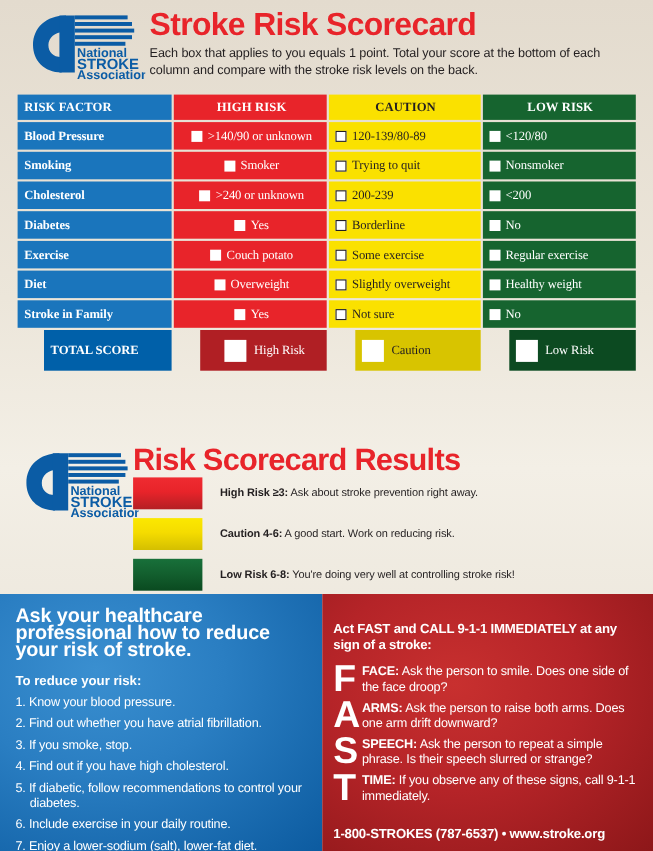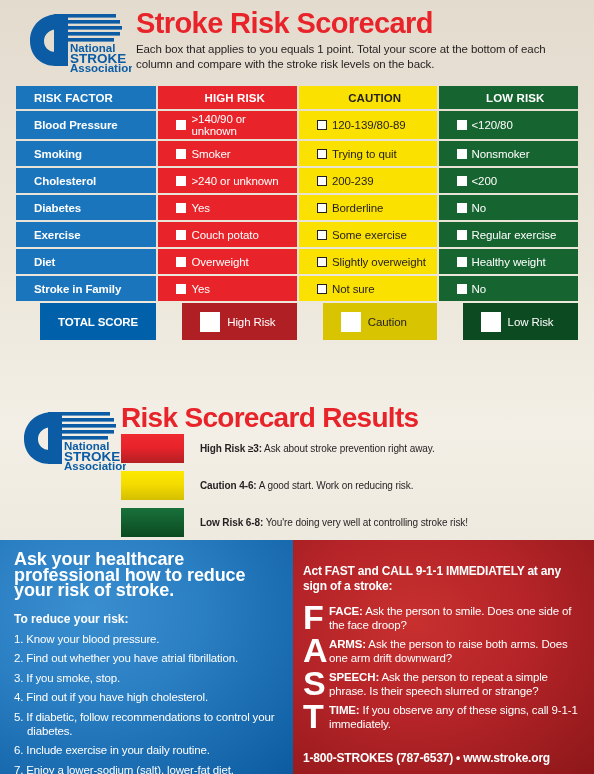--- a/index.html
+++ b/index.html
@@ -56,27 +56,28 @@
   .row {
     display: flex;
     width: 100%;
     margin-bottom: 2px;
   }
   .cell {
     position: relative;
     display: flex;
     align-items: center;
     min-height: 25px;
-    padding: 2px 4px 2px 18px;
+    padding: 2px 4px 2px 6px;
     font-size: 11.5px;
     color: #fff;
     letter-spacing: -0.1px;
+    font-family: Liberation Serif, serif;
   }
   .c-factor { width: 142px; background:#1a75bc; font-weight: bold; font-size: 11.5px; margin-right:2px; }
-  .c-high   { width: 140px; background:#e8242a; margin-right:2px; }
+  .c-high   { width: 140px; background:#e8242a; margin-right:2px;justify-content:center; }
   .c-caution{ width: 139px; background:#fae100; color:#231f20; margin-right:2px; }
   .c-low    { width: 141px; background:#16642f; }
 
   .hdr .cell { justify-content:center; font-weight:bold; font-size:11.5px; letter-spacing:0.1px; min-height:23px; }
   .hdr .c-factor { justify-content:flex-start; }
 
   .box {
     display:inline-block;
     width: 10px; height: 10px;
     background:#fff;

